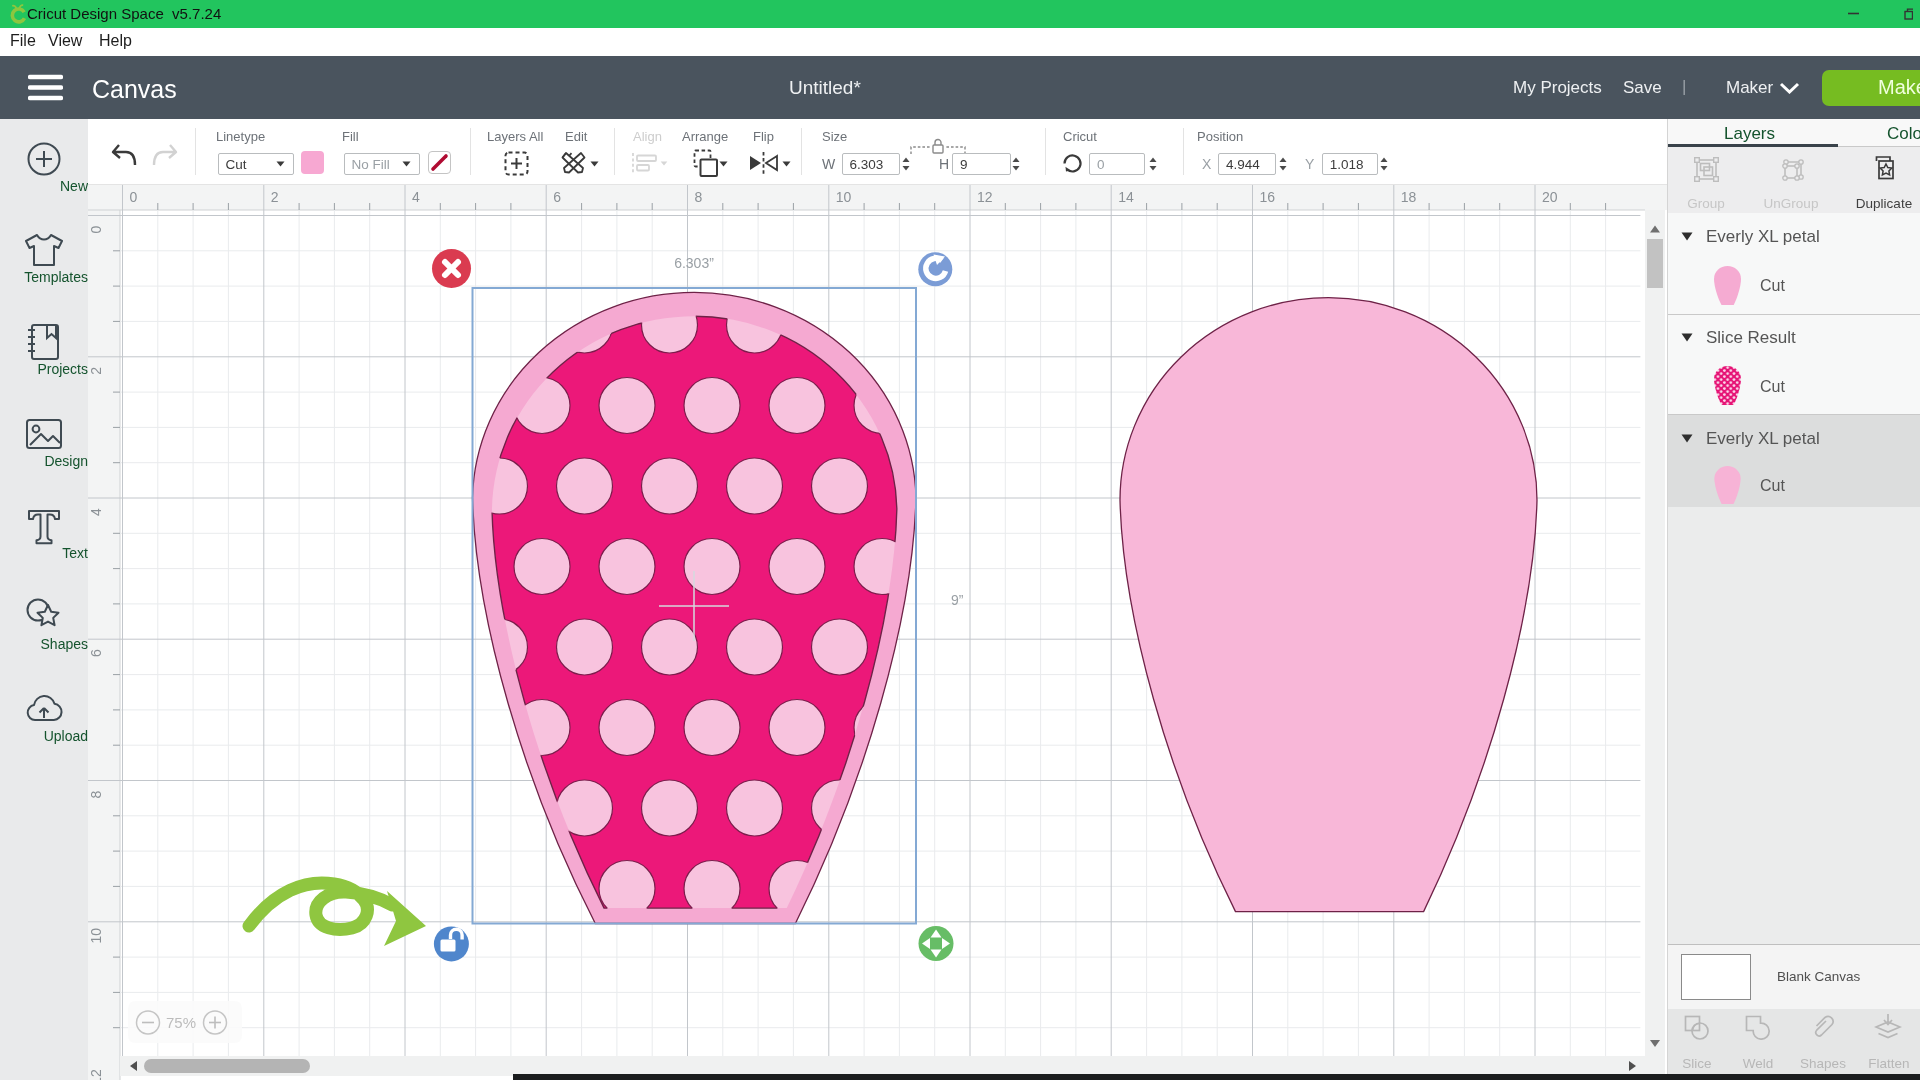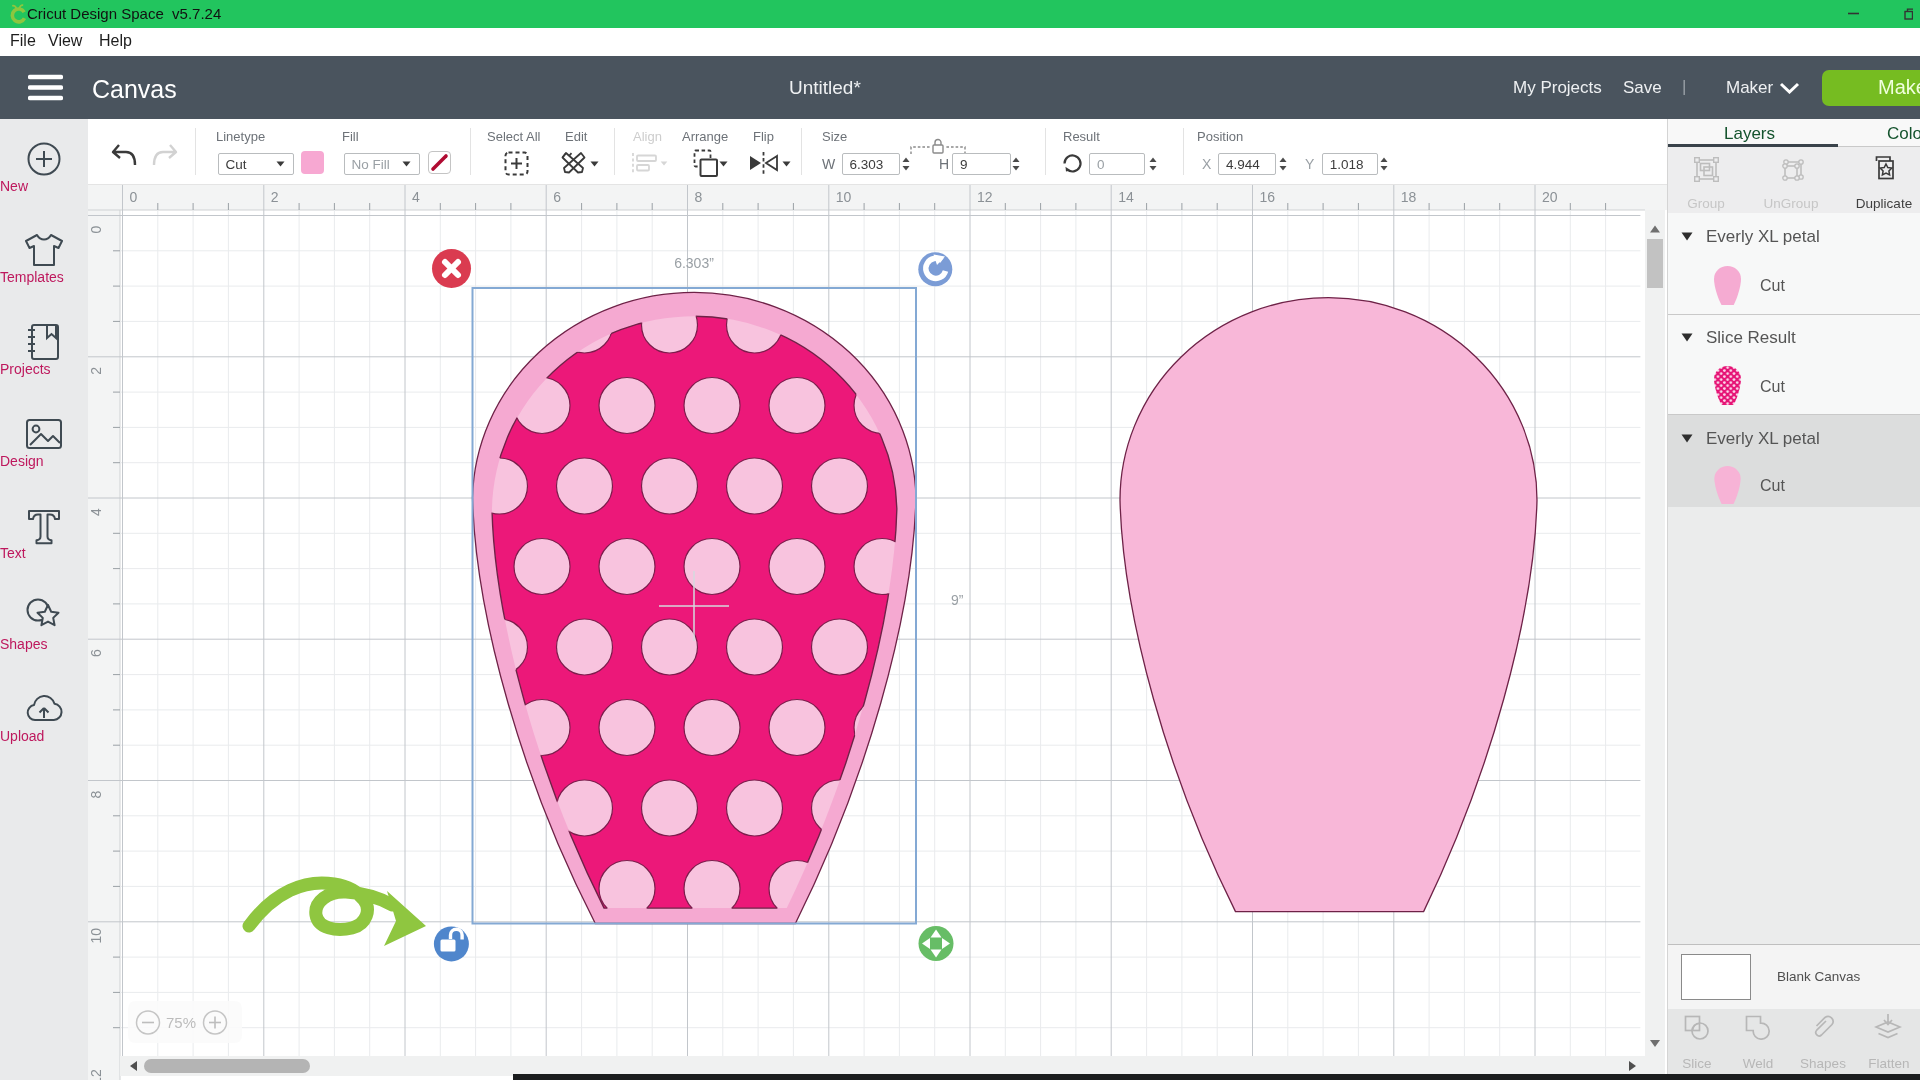--- a/index.html
+++ b/index.html
@@ -5,21 +5,21 @@
 body{font-family:"Liberation Sans",sans-serif;background:#fff;position:relative}
 .abs{position:absolute}
 .rlab{fill:#8b9196;font-size:14px}
 .mlab{fill:#9aa0a5;font-size:14px;font-family:"Liberation Sans",sans-serif}
 #titlebar{left:0;top:0;width:1920px;height:28px;background:#22c55e}
 #menubar{left:0;top:28px;width:1752px;height:28px;background:#fff}
 #menubar span{font-size:16px;color:#1d1d1d;position:absolute;top:4px}
 #appbar{left:0;top:56px;width:1920px;height:63px;background:#4a545e}
 #appbar .wt{position:absolute;color:#eef0f2;font-size:17px;white-space:nowrap}
 #sidebar{left:0;top:119px;width:88px;height:961px;background:#e9eaeb}
-.sbitem{position:absolute;width:88px;text-align:left;color:#be185d;font-size:14px}
+.sbitem{position:absolute;width:88px;text-align:right;color:#14532d;font-size:14px}
 #toolbar{left:88px;top:119px;width:1579px;height:66px;background:#fff;border-bottom:1px solid #e4e4e4}
 .tlab{position:absolute;font-size:13px;color:#6d7278;top:10px}
 .tlabd{position:absolute;font-size:13px;color:#cdcdcd;top:10px}
 .inp{position:absolute;top:33.5px;height:22px;border:1px solid #b9bcbe;border-radius:2px;background:#fff;font-size:13.5px;color:#3c3c3c;padding:3px 0 0 7px}
 .inpg{color:#9aa0a5}
 .sep{position:absolute;top:9px;height:47px;width:1px;background:#e3e3e3}
 #panel{left:1667px;top:119px;width:253px;height:961px;background:#ebecec;border-left:1px solid #d4d4d4}
 .ptab{position:absolute;font-size:17px;color:#14532d}
 .pbtnlab{position:absolute;font-size:13.5px;text-align:center;width:70px}
 .lhead{position:absolute;font-size:17px;color:#555}
@@ -128,21 +128,21 @@
 <span class="tlab" style="left:254px">Fill</span>
 <div class="inp inpg" style="left:255.5px;width:76px">No Fill</div>
 <svg class="abs" style="left:313.5px;top:41.5px" width="9" height="6" viewBox="0 0 9 6">
       <path d="M0.5,0.5 L4.5,5.5 L8.5,0.5 Z" fill="#3a3a3a"></path>
     </svg>
 <div class="abs" style="left:339.5px;top:32px;width:23px;height:23px;border:1px solid #c4c4c4;border-radius:4px"></div>
 <svg class="abs" style="left:339.5px;top:32px" width="23" height="23" viewBox="0 0 23 23">
       <line x1="5" y1="18" x2="18" y2="5" stroke="#b00b32" stroke-width="3.6" stroke-linecap="round"></line>
     </svg>
 <div class="sep" style="left:382px"></div>
-<span class="tlab" style="left:399px">Select All</span>
+<span class="tlab" style="left:399px">Layers All</span>
 <svg class="abs" style="left:416px;top:32px" width="25" height="25" viewBox="0 0 25 25">
 <rect x="1.5" y="1.5" width="22" height="22" rx="3" fill="none" stroke="#3a3a3a" stroke-width="2" stroke-dasharray="4 3"></rect>
 <line x1="7" y1="12.5" x2="18" y2="12.5" stroke="#3a3a3a" stroke-width="2"></line>
       <line x1="12.5" y1="7" x2="12.5" y2="18" stroke="#3a3a3a" stroke-width="2"></line>
     </svg>
 <span class="tlab" style="left:477px">Edit</span>
 <svg class="abs" style="left:473px;top:32px" width="25" height="24" viewBox="0 0 25 24">
 <g fill="none" stroke="#3a3a3a" stroke-width="1.8" stroke-linejoin="round">
 <path d="M5,2 L22,17 L21,21 L17,21.5 L1.5,6.5 Z"></path>
 <path d="M20,2 L3,17 L4,21 L8,21.5 L23.5,6.5 Z"></path>
@@ -197,21 +197,21 @@
 <path d="M25,7 V4.5 a3,3 0 0 1 6,0 V7"></path>
 </g>
     </svg>
 <span class="abs" style="left:851px;top:37px;font-size:14px;color:#6d7278">H</span>
 <div class="inp" style="left:864px;width:59px">9</div>
 <svg class="abs" style="left:923px;top:36.5px" width="10" height="16" viewBox="0 0 10 16">
 <path d="M1.5,6 L5,1.5 L8.5,6 Z" fill="#4a4a4a"></path>
       <path d="M1.5,10 L5,14.5 L8.5,10 Z" fill="#4a4a4a"></path>
     </svg>
 <div class="sep" style="left:957px"></div>
-<span class="tlab" style="left:975px">Result</span>
+<span class="tlab" style="left:975px">Cricut</span>
 <svg class="abs" style="left:973px;top:34px" width="22" height="21" viewBox="0 0 22 21">
 <path d="M3.5,10.5 a8,8 0 1 1 2.6,5.9" fill="none" stroke="#3a3a3a" stroke-width="2.2"></path>
 <path d="M9.5,17.5 l-4.5,1 -0.5,-4.8 z" fill="#3a3a3a"></path>
     </svg>
 <div class="inp inpg" style="left:1001px;width:56px">0</div>
 <svg class="abs" style="left:1060px;top:36.5px" width="10" height="16" viewBox="0 0 10 16">
 <path d="M1.5,6 L5,1.5 L8.5,6 Z" fill="#4a4a4a"></path>
       <path d="M1.5,10 L5,14.5 L8.5,10 Z" fill="#4a4a4a"></path>
     </svg>
 <div class="sep" style="left:1095px"></div>

